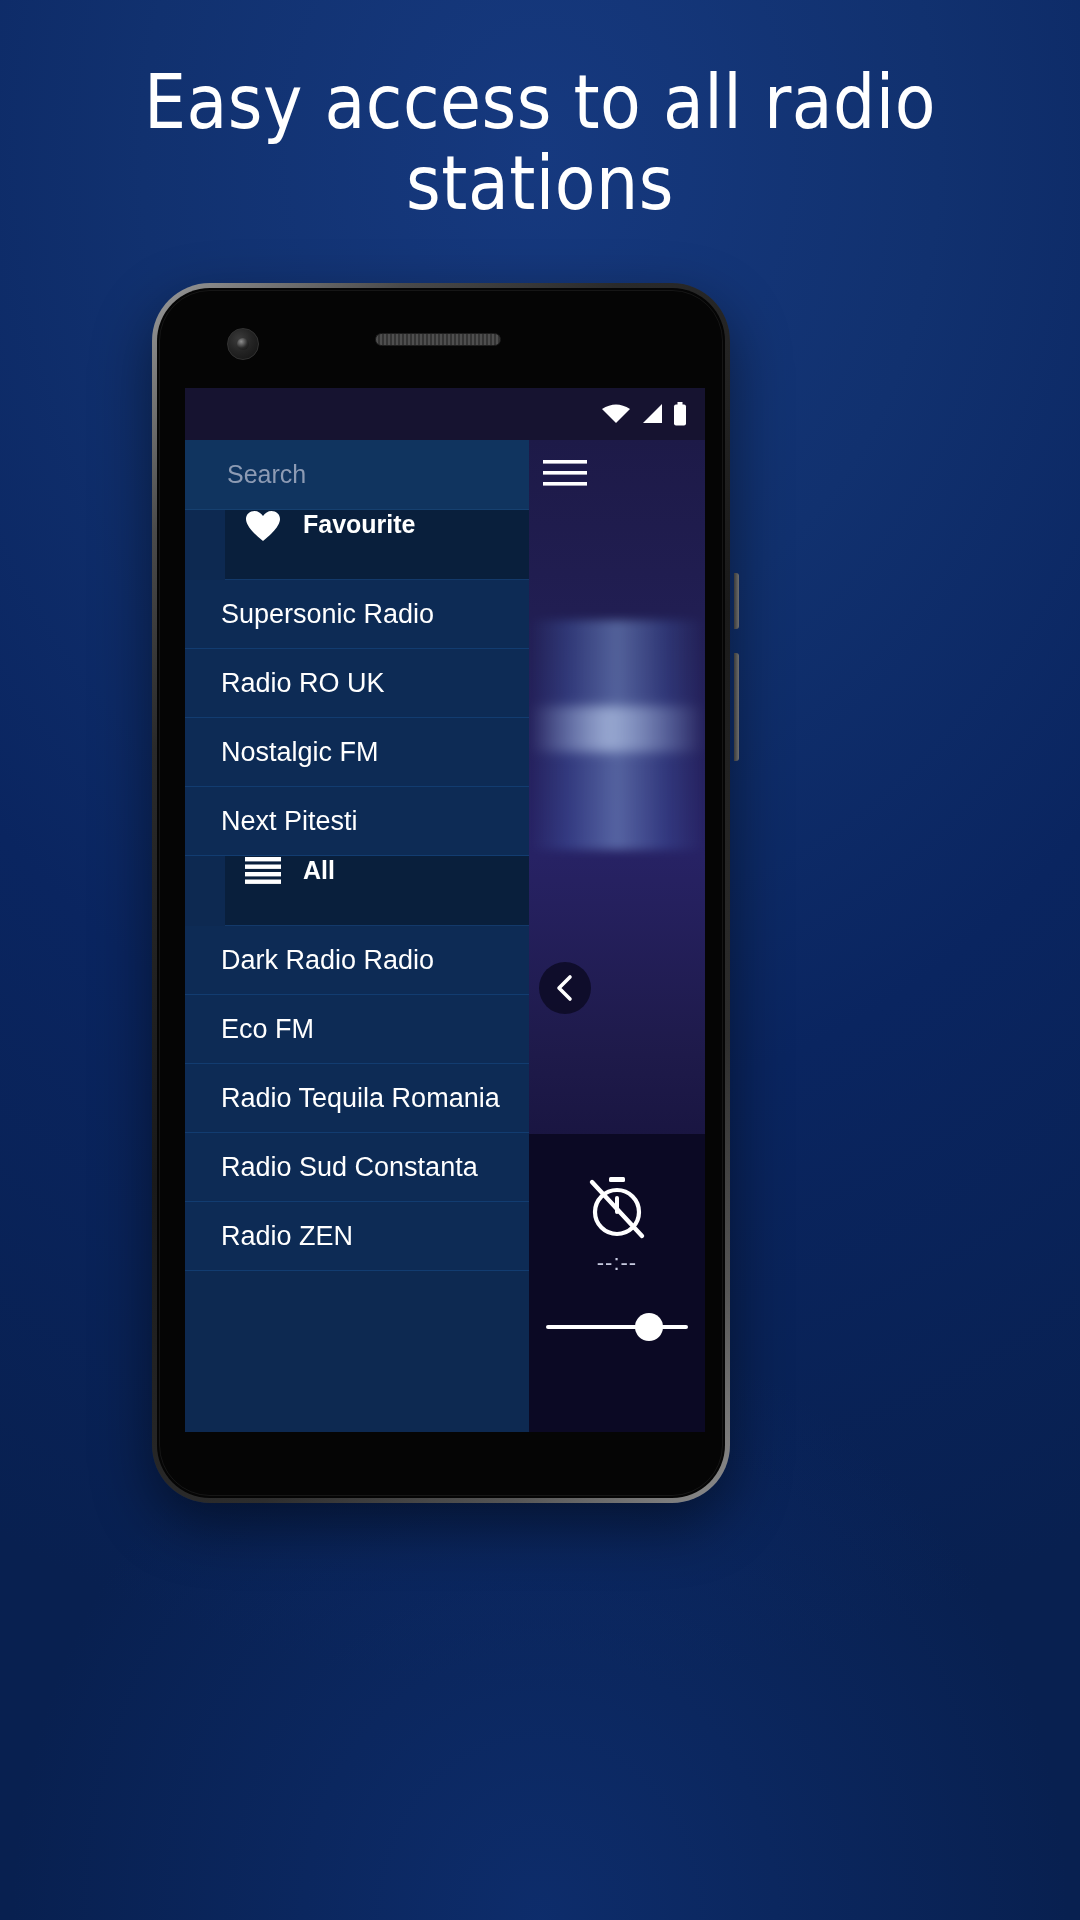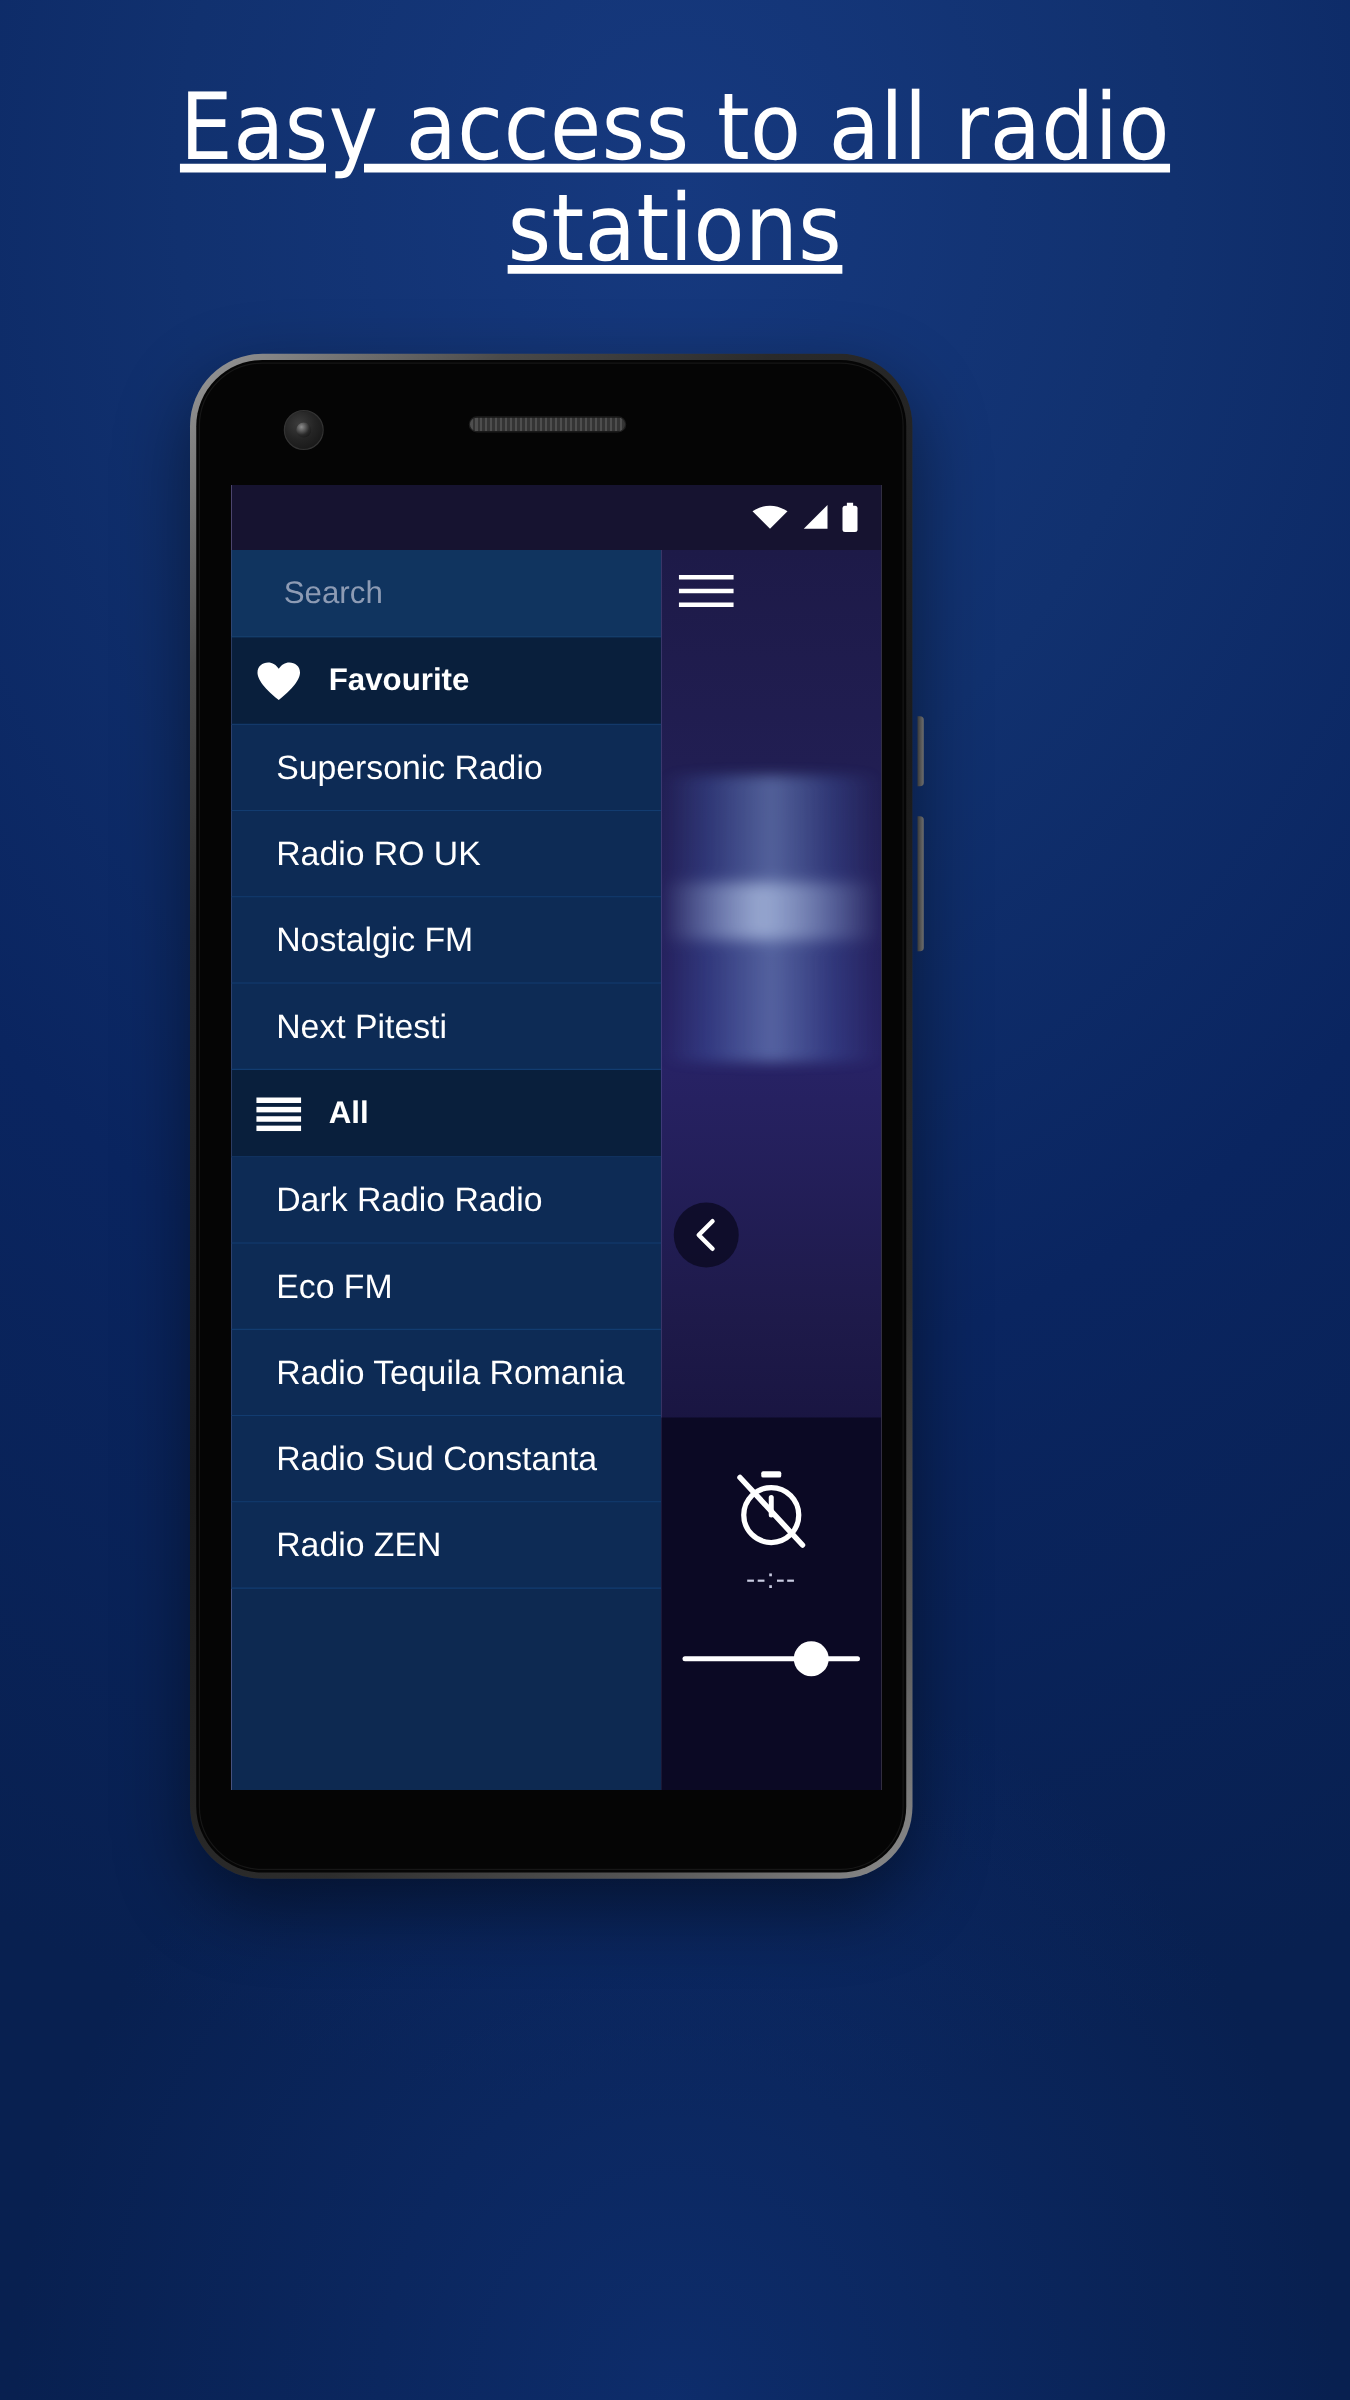--- a/index.html
+++ b/index.html
@@ -24,21 +24,20 @@
   #headline{
     position:absolute; top:62px; left:0; width:1080px;
     text-align:center;
     color:#ffffff;
     font-family:"DejaVu Sans Condensed","Liberation Sans", sans-serif;
     font-size:74px;
     font-weight:400;
     line-height:1.1;
     letter-spacing:.5px;
     padding:0 95px;
-    text-decoration:underline;
   }
   
   #phone{
     position:absolute;
     left:152px; top:283px;
     width:578px; height:1220px;
     border-radius:58px;
     background:linear-gradient(135deg,#9a9a9a 0%,#4a4a4a 14%,#2a2a2a 26%,#1a1a1a 50%,#2d2d2d 74%,#565656 88%,#8d8d8d 100%);
     padding:5px;
     box-shadow:0 22px 60px rgba(0,0,0,.48);
@@ -120,23 +119,24 @@
   #search-input{
     flex:1; background:transparent; border:0; outline:0;
     color:#ffffff; font-size:25px;
     font-family:"Liberation Sans", sans-serif;
   }
   #search-input::placeholder{ color:#8d9bb4; }
 
   .section-header{
     flex:0 0 70px; height:70px;
     background:#091f3c;
-    display:flex; align-items:center;
+    display:flex; 
     padding-left:20px; gap:22px;
     border-bottom:1px solid #13396a;
+    margin-left:40px;
   }
   .section-header .sh-label{
     color:#ffffff; font-size:25px; font-weight:bold;
     font-family:"Liberation Sans", sans-serif;
   }
   .station{
     flex:0 0 69px; height:69px;
     display:flex; align-items:center;
     padding-left:36px;
     background:#0d2b55;

